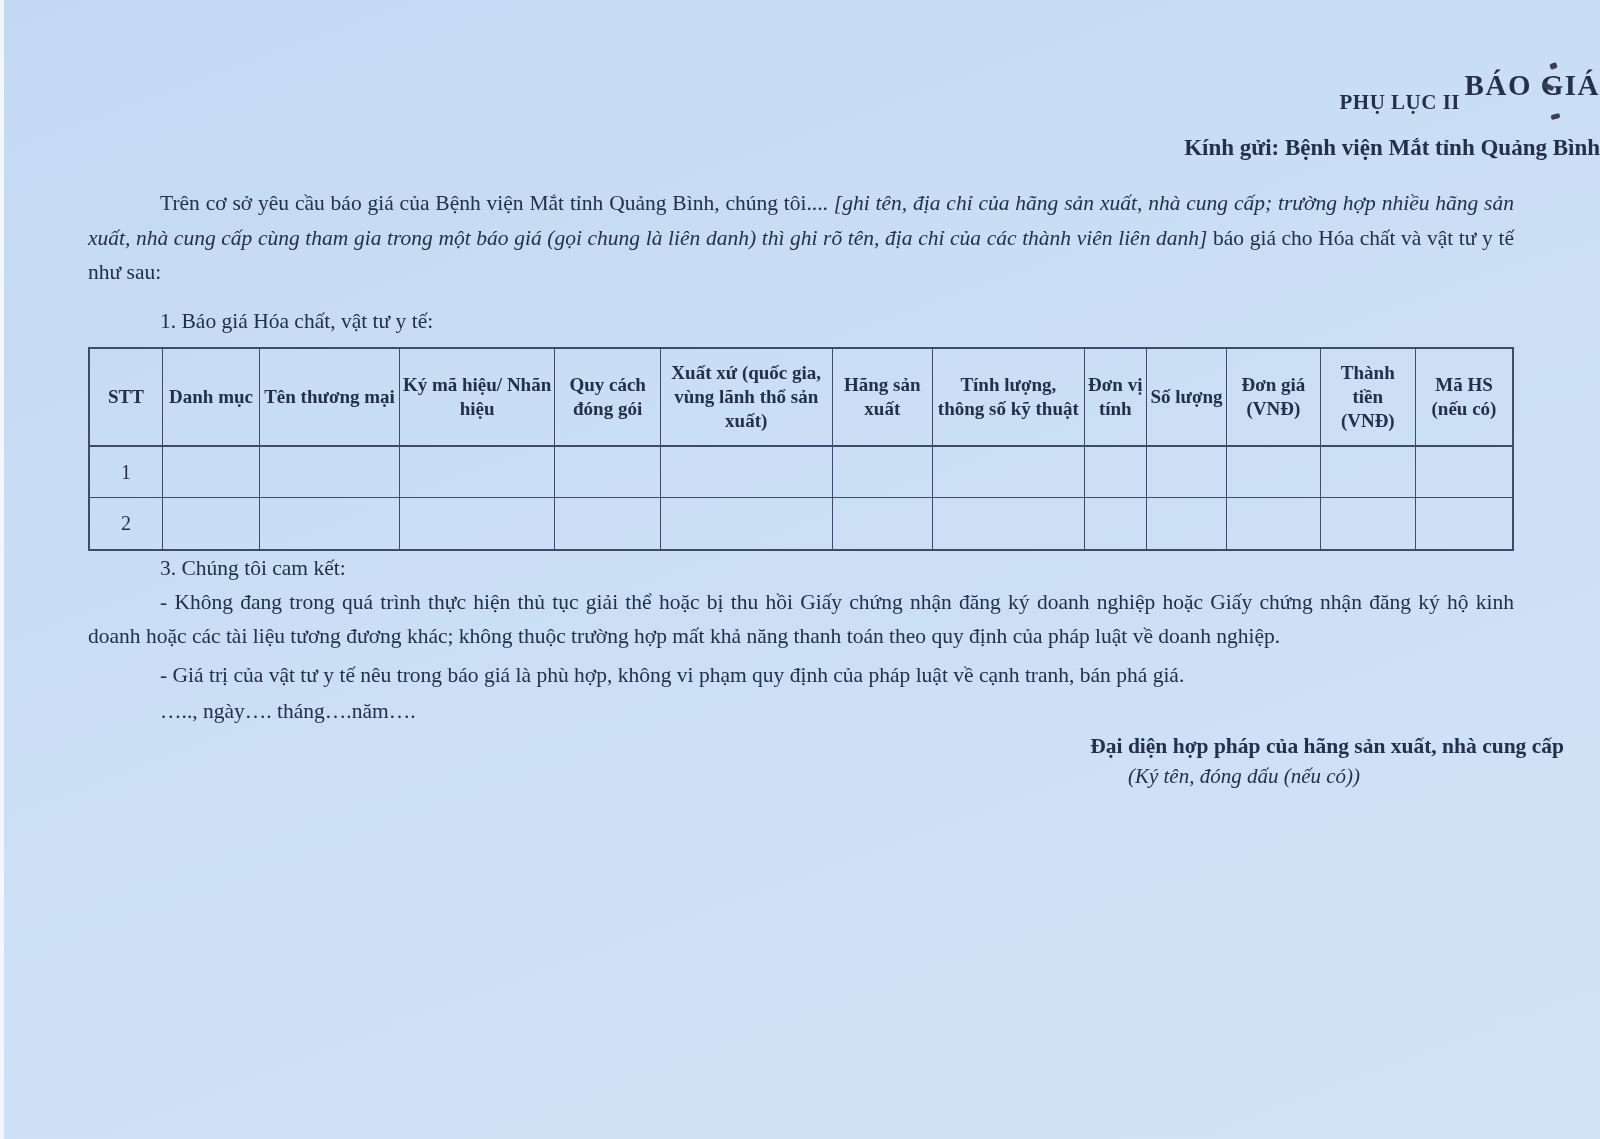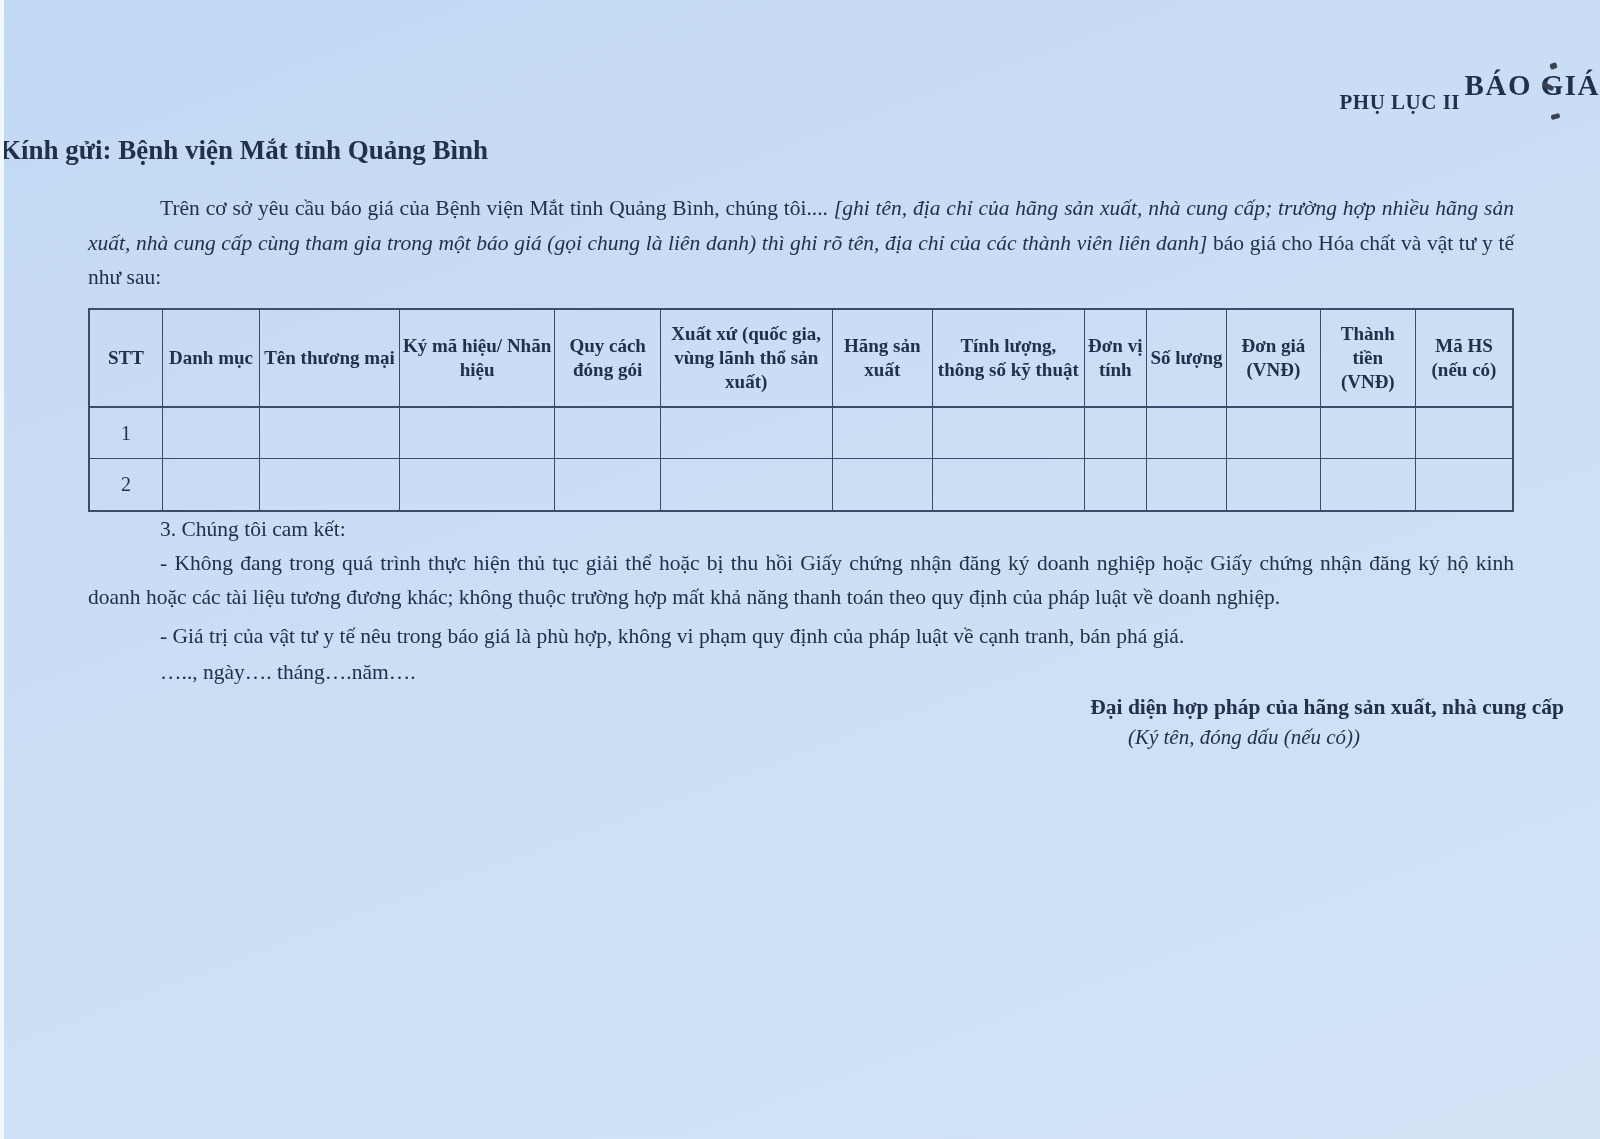--- a/index.html
+++ b/index.html
@@ -41,23 +41,23 @@
   .artifact.a3 { top: 114px; right: 40px; width: 9px; height: 5px; transform: rotate(-15deg); }
   .doc-title {
     padding-top: 69px;
     text-align: right;
     font-weight: bold;
     font-size: 29px;
     letter-spacing: 1.5px;
   }
   .addressee {
     margin-top: 33px;
-    text-align: left;
-    font-weight: bold;
-    font-size: 27px;
+    text-align: right;
+    font-weight: bold;
+    font-size: 23px;
   }
   .para {
     margin: 0 86px 0 88px;
     font-size: 21.5px;
     line-height: 34.5px;
     text-align: justify;
   }
   .indent { text-indent: 72px; }
   .intro { margin-top: 25px; }
   .em { font-style: italic; }
@@ -116,20 +116,21 @@
   <span class="artifact a1"></span>
   <span class="artifact a2"></span>
   <span class="artifact a3"></span>
 
   <h1 class="doc-title">BÁO GIÁ</h1>
 
   <div class="addressee">Kính gửi: Bệnh viện Mắt tỉnh Quảng Bình</div>
 
   <p class="para indent intro"><span>Trên cơ sở yêu cầu báo giá của Bệnh viện Mắt tỉnh Quảng Bình, chúng tôi.... </span><span class="em">[ghi tên, địa chỉ của hãng sản xuất, nhà cung cấp; trường hợp nhiều hãng sản xuất, nhà cung cấp cùng tham gia trong một báo giá (gọi chung là liên danh) thì ghi rõ tên, địa chỉ của các thành viên liên danh]</span><span> báo giá cho Hóa chất và vật tư y tế như sau:</span></p>
 
+  <div class="sec-heading">1. Báo giá Hóa chất, vật tư y tế:</div>
 
   <table class="quote-table">
     <colgroup>
       <col style="width:73px">
         <col style="width:97px">
         <col style="width:139px">
       <col style="width:155px">
         <col style="width:105px">
         <col style="width:171px">
       <col style="width:100px">

